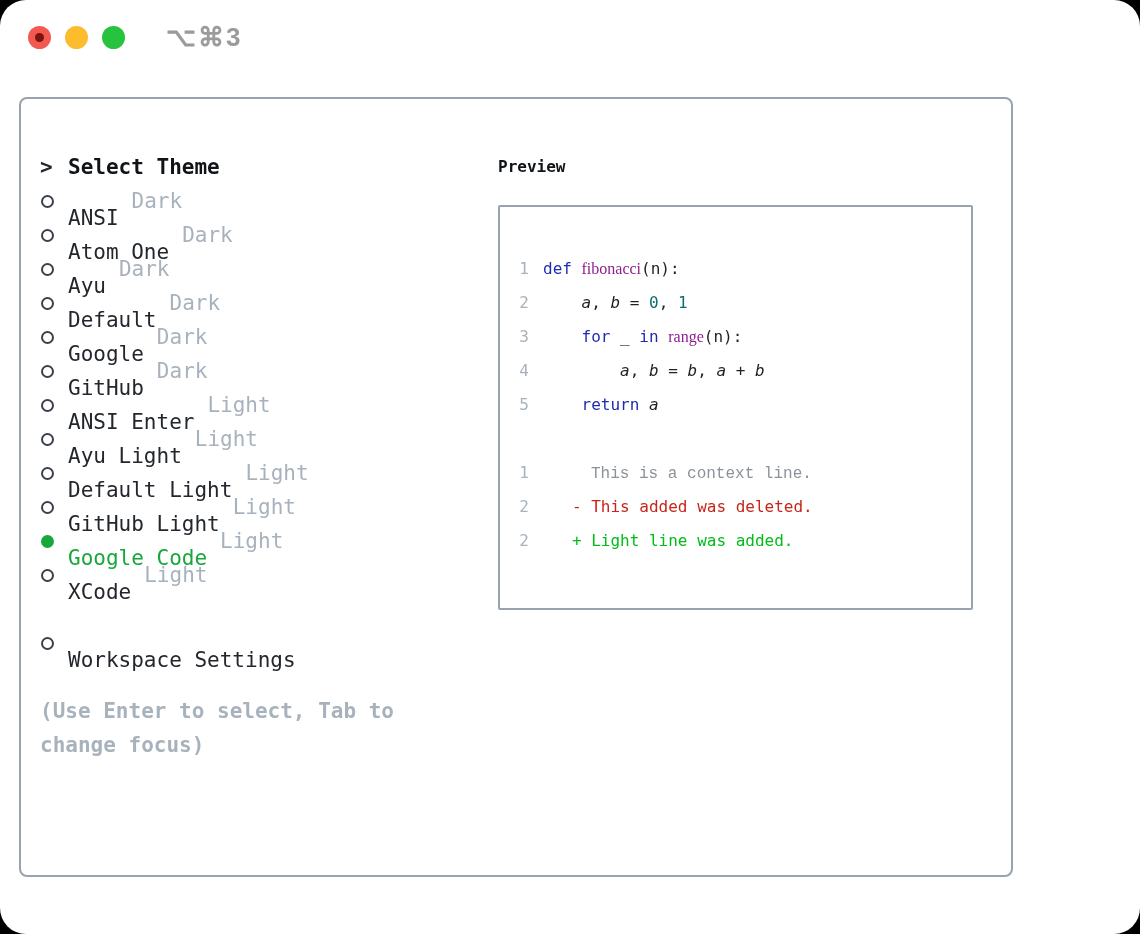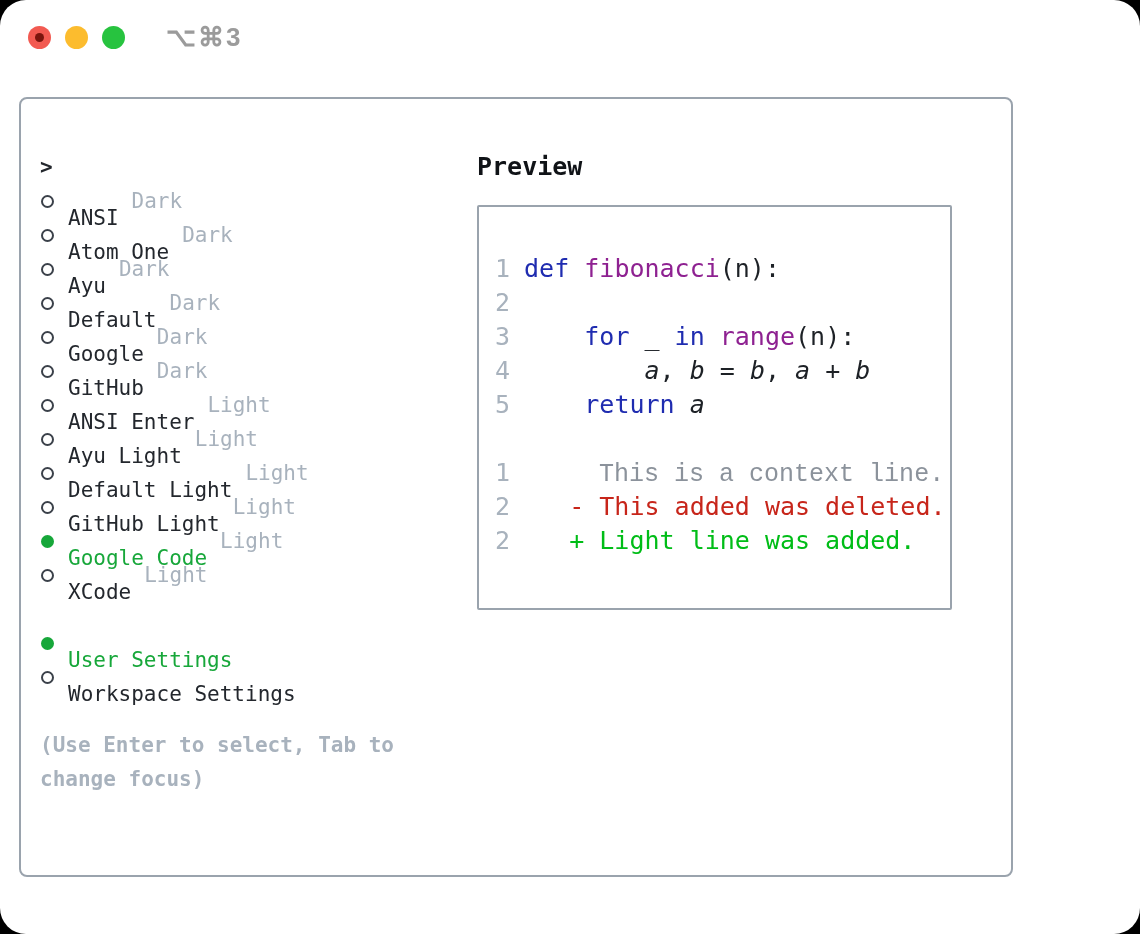--- a/index.html
+++ b/index.html
@@ -40,21 +40,21 @@
     position:absolute;left:166px;top:22px;
     font-family:"Liberation Sans",sans-serif;
     font-size:26px;font-weight:600;color:var(--title);letter-spacing:2px;
   }
   
   .panel{
     position:absolute;left:19px;top:97px;width:994px;height:780px;
     border:2px solid var(--border);border-radius:8px;background:var(--window);
   }
   .col-left{position:absolute;left:19px;top:51px;width:440px;font-size:21px;line-height:34px;color:var(--dark);}
-  .col-right{position:absolute;left:456px;top:51px;width:490px;font-size:25px;line-height:34px;color:var(--dark);}
+  .col-right{position:absolute;left:477px;top:51px;width:490px;font-size:16px;line-height:34px;color:var(--dark);}
   
   .row{display:flex;align-items:center;height:34px;white-space:pre;}
   .marker{display:inline-flex;width:28px;justify-content:flex-start;align-items:center;flex:0 0 28px;}
   .prompt{font-weight:bold;color:var(--dark);}
   .circle{width:13px;height:13px;border-radius:50%;border:2px solid #3b414a;margin-left:1px;}
   .circle.filled{background:var(--selected);border-color:var(--selected);}
   .hdr{font-weight:bold;color:#101317;}
   .name{color:var(--dark);margin-top:34px;}
   .row.selected .name{color:var(--selected);}
   .variant{color:var(--muted);margin-left:13px;}
@@ -64,21 +64,21 @@
   .preview-hdr{font-weight:bold;color:#101317;height:34px;}
   .preview-box{
     margin-top:21px;width:475px;height:405px;
     border:2px solid var(--border);border-radius:2px;
     padding:45px 14px 0 16px;overflow:hidden;background:var(--window);
   }
   .cl{display:flex;height:34px;white-space:pre;}
   .ln{flex:0 0 13px;text-align:right;color:var(--ln);margin-right:14px;}
   .ct{white-space:pre;}
   .tok-kw{color:var(--kw);}
-  .tok-fn{color:var(--fn);}
+  .tok-fn{color:var(--fn);font-family:Liberation Serif, serif;}
   .tok-num{color:var(--num);}
   .tok-pl{color:#1d2126;}
   .tok-var{color:#1d2126;font-style:italic;}
   .tok-ctx{color:var(--ctx);font-family:Liberation Mono, monospace;}
   .tok-del{color:var(--del);}
   .tok-add{color:var(--add);}
 </style>
 </head>
 <body>
 
@@ -88,53 +88,52 @@
     <div class="dot dot-red"></div>
     <div class="dot dot-yellow"></div>
     <div class="dot dot-green"></div>
     <div class="win-title">⌥⌘3</div>
   </div>
 
   <div class="panel">
 
     <div class="col-left">
       <div class="row">
-        <span class="marker prompt">&gt;</span>
+        <span class="marker prompt">&gt;</span><span class="hdr">Select Theme</span>
       </div>
       <div id="theme-rows">
           <div class="row"><span class="marker"><span class="circle"></span></span><span class="name">ANSI</span><span class="variant">Dark</span></div>
           <div class="row"><span class="marker"><span class="circle"></span></span><span class="name">Atom One</span><span class="variant">Dark</span></div>
           <div class="row"><span class="marker"><span class="circle"></span></span><span class="name">Ayu</span><span class="variant">Dark</span></div>
           <div class="row"><span class="marker"><span class="circle"></span></span><span class="name">Default</span><span class="variant">Dark</span></div>
           <div class="row"><span class="marker"><span class="circle"></span></span><span class="name">Google</span><span class="variant">Dark</span></div>
           <div class="row"><span class="marker"><span class="circle"></span></span><span class="name">GitHub</span><span class="variant">Dark</span></div>
           <div class="row"><span class="marker"><span class="circle"></span></span><span class="name">ANSI Enter</span><span class="variant">Light</span></div>
           <div class="row"><span class="marker"><span class="circle"></span></span><span class="name">Ayu Light</span><span class="variant">Light</span></div>
           <div class="row"><span class="marker"><span class="circle"></span></span><span class="name">Default Light</span><span class="variant">Light</span></div>
           <div class="row"><span class="marker"><span class="circle"></span></span><span class="name">GitHub Light</span><span class="variant">Light</span></div>
           <div class="row selected"><span class="marker"><span class="circle filled"></span></span><span class="name">Google Code</span><span class="variant">Light</span></div>
           <div class="row"><span class="marker"><span class="circle"></span></span><span class="name">XCode</span><span class="variant">Light</span></div>
         </div>
 
       <div class="apply-block">
         <div id="apply-rows">
-            <div class="row selected"><span class="marker"><span class="circle filled"></span></span><span class="name">User Settings</span></div>
             <div class="row"><span class="marker"><span class="circle"></span></span><span class="name">Workspace Settings</span></div>
           </div>
       </div>
 
       <div class="hint">(Use Enter to select, Tab to change focus)</div>
     </div>
 
     <div class="col-right">
       <div class="preview-hdr">Preview</div>
       <div class="preview-box">
         <div id="code-lines">
             <div class="cl"><span class="ln">1</span><span class="ct"><span class="tok-kw">def </span><span class="tok-fn">fibonacci</span><span class="tok-pl">(n):</span></span></div>
-            <div class="cl"><span class="ln">2</span></div>
+            <div class="cl"><span class="ln">2</span><span class="ct"><span class="tok-pl">    </span><span class="tok-var">a</span><span class="tok-pl">, </span><span class="tok-var">b</span><span class="tok-pl"> = </span><span class="tok-num">0</span><span class="tok-pl">, </span><span class="tok-num">1</span></span></div>
             <div class="cl"><span class="ln">3</span><span class="ct"><span class="tok-pl">    </span><span class="tok-kw">for</span><span class="tok-pl"> _ </span><span class="tok-kw">in</span><span class="tok-pl"> </span><span class="tok-fn">range</span><span class="tok-pl">(n):</span></span></div>
             <div class="cl"><span class="ln">4</span><span class="ct"><span class="tok-pl">        </span><span class="tok-var">a</span><span class="tok-pl">, </span><span class="tok-var">b</span><span class="tok-pl"> = </span><span class="tok-var">b</span><span class="tok-pl">, </span><span class="tok-var">a</span><span class="tok-pl"> + </span><span class="tok-var">b</span></span></div>
             <div class="cl"><span class="ln">5</span><span class="ct"><span class="tok-pl">    </span><span class="tok-kw">return</span><span class="tok-pl"> </span><span class="tok-var">a</span></span></div>
             <div class="cl"><span class="ln"></span><span class="ct"></span></div>
             <div class="cl"><span class="ln">1</span><span class="ct"><span class="tok-ctx">     This is a context line.</span></span></div>
             <div class="cl"><span class="ln">2</span><span class="ct"><span class="tok-del">   - This added was deleted.</span></span></div>
             <div class="cl"><span class="ln">2</span><span class="ct"><span class="tok-add">   + Light line was added.</span></span></div>
           </div>
       </div>
     </div>

